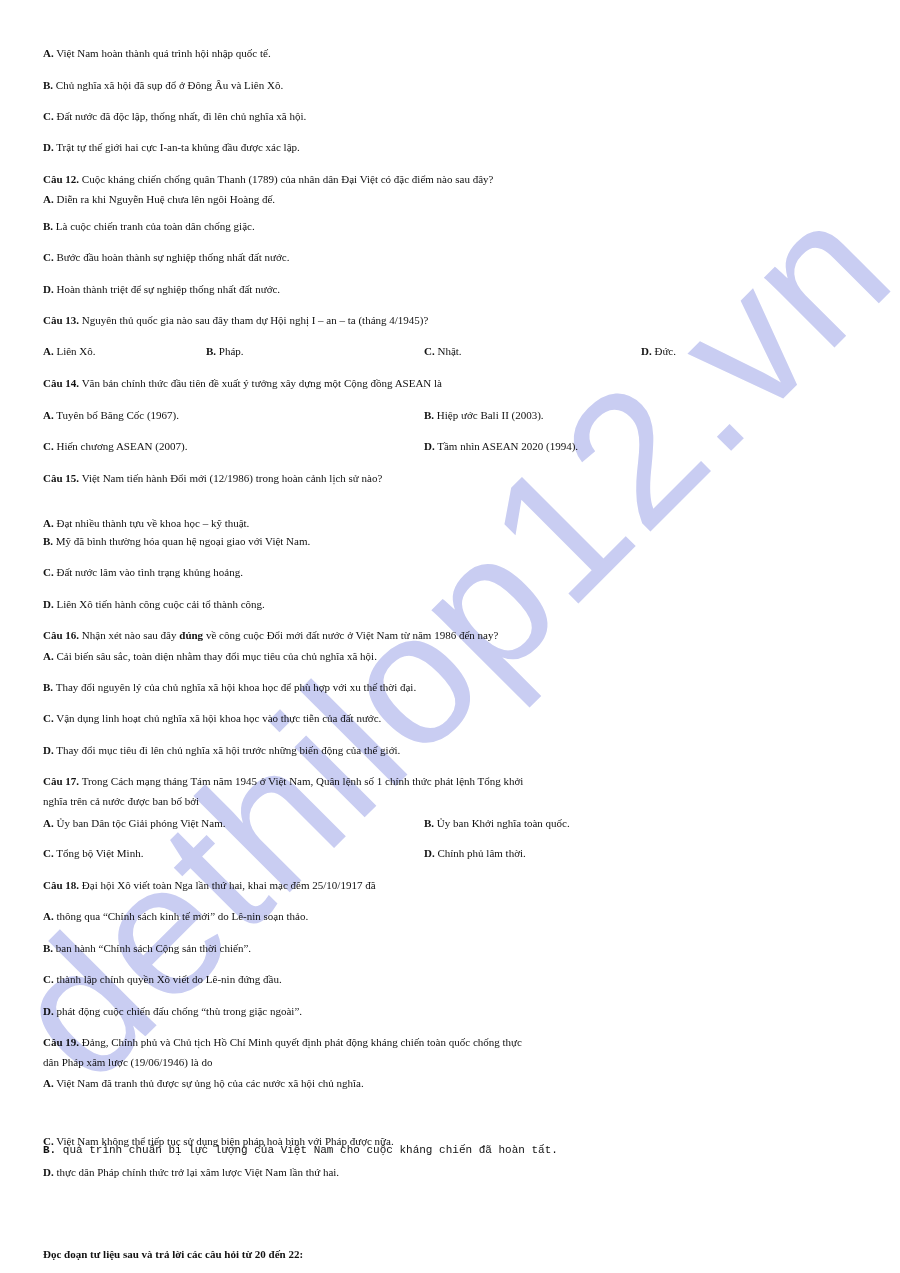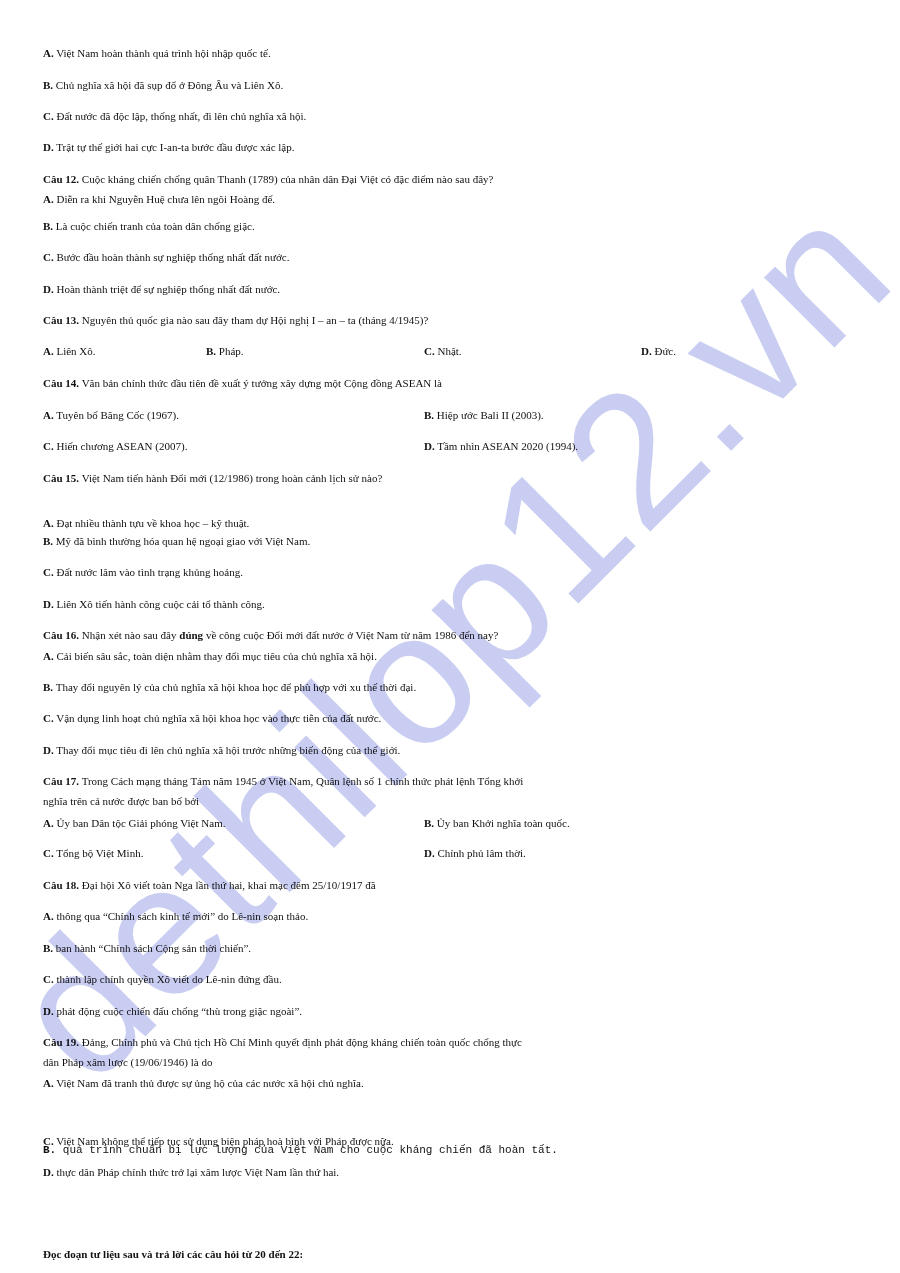--- a/index.html
+++ b/index.html
@@ -24,21 +24,21 @@
 </style>
 </head>
 <body>
 
 <div id="page">
   <div class="watermark">dethilop12.vn</div>
   <div id="content">
       <div class="line" style="top: 43px;"><b>A.</b> <span>Việt Nam hoàn thành quá trình hội nhập quốc tế.</span></div>
       <div class="line" style="top: 75px;"><b>B.</b> <span>Chủ nghĩa xã hội đã sụp đổ ở Đông Âu và Liên Xô.</span></div>
       <div class="line" style="top: 106px;"><b>C.</b> <span>Đất nước đã độc lập, thống nhất, đi lên chủ nghĩa xã hội.</span></div>
-      <div class="line" style="top: 137px;"><b>D.</b> <span>Trật tự thế giới hai cực I-an-ta bước đầu được xác lập.</span></div>
+      <div class="line" style="top: 137px;"><b>D.</b> <span>Trật tự thế giới hai cực I-an-ta khủng đầu được xác lập.</span></div>
       <div class="line" style="top: 169px;"><b>Câu 12.</b> <span>Cuộc kháng chiến chống quân Thanh (1789) của nhân dân Đại Việt có đặc điểm nào sau   đây?</span></div>
       <div class="line" style="top: 189px;"><b>A.</b> <span>Diễn ra khi Nguyễn Huệ chưa lên ngôi Hoàng đế.</span></div>
       <div class="line" style="top: 216px;"><b>B.</b> <span>Là cuộc chiến tranh của toàn dân chống giặc.</span></div>
       <div class="line" style="top: 247px;"><b>C.</b> <span>Bước đầu hoàn thành sự nghiệp thống nhất đất nước.</span></div>
       <div class="line" style="top: 279px;"><b>D.</b> <span>Hoàn thành triệt để sự nghiệp thống nhất đất nước.</span></div>
       <div class="line" style="top: 310px;"><b>Câu 13.</b> <span>Nguyên thủ quốc gia nào sau đây tham dự Hội nghị I – an – ta (tháng 4/1945)?</span></div>
       <div class="line" style="top: 341px; left: 43px;"><b>A.</b> <span>Liên Xô.</span></div>
       <div class="line" style="top: 341px; left: 206px;"><b>B.</b> <span>Pháp.</span></div>
       <div class="line" style="top: 341px; left: 424px;"><b>C.</b> <span>Nhật.</span></div>
       <div class="line" style="top: 341px; left: 641px;"><b>D.</b> <span>Đức.</span></div>

